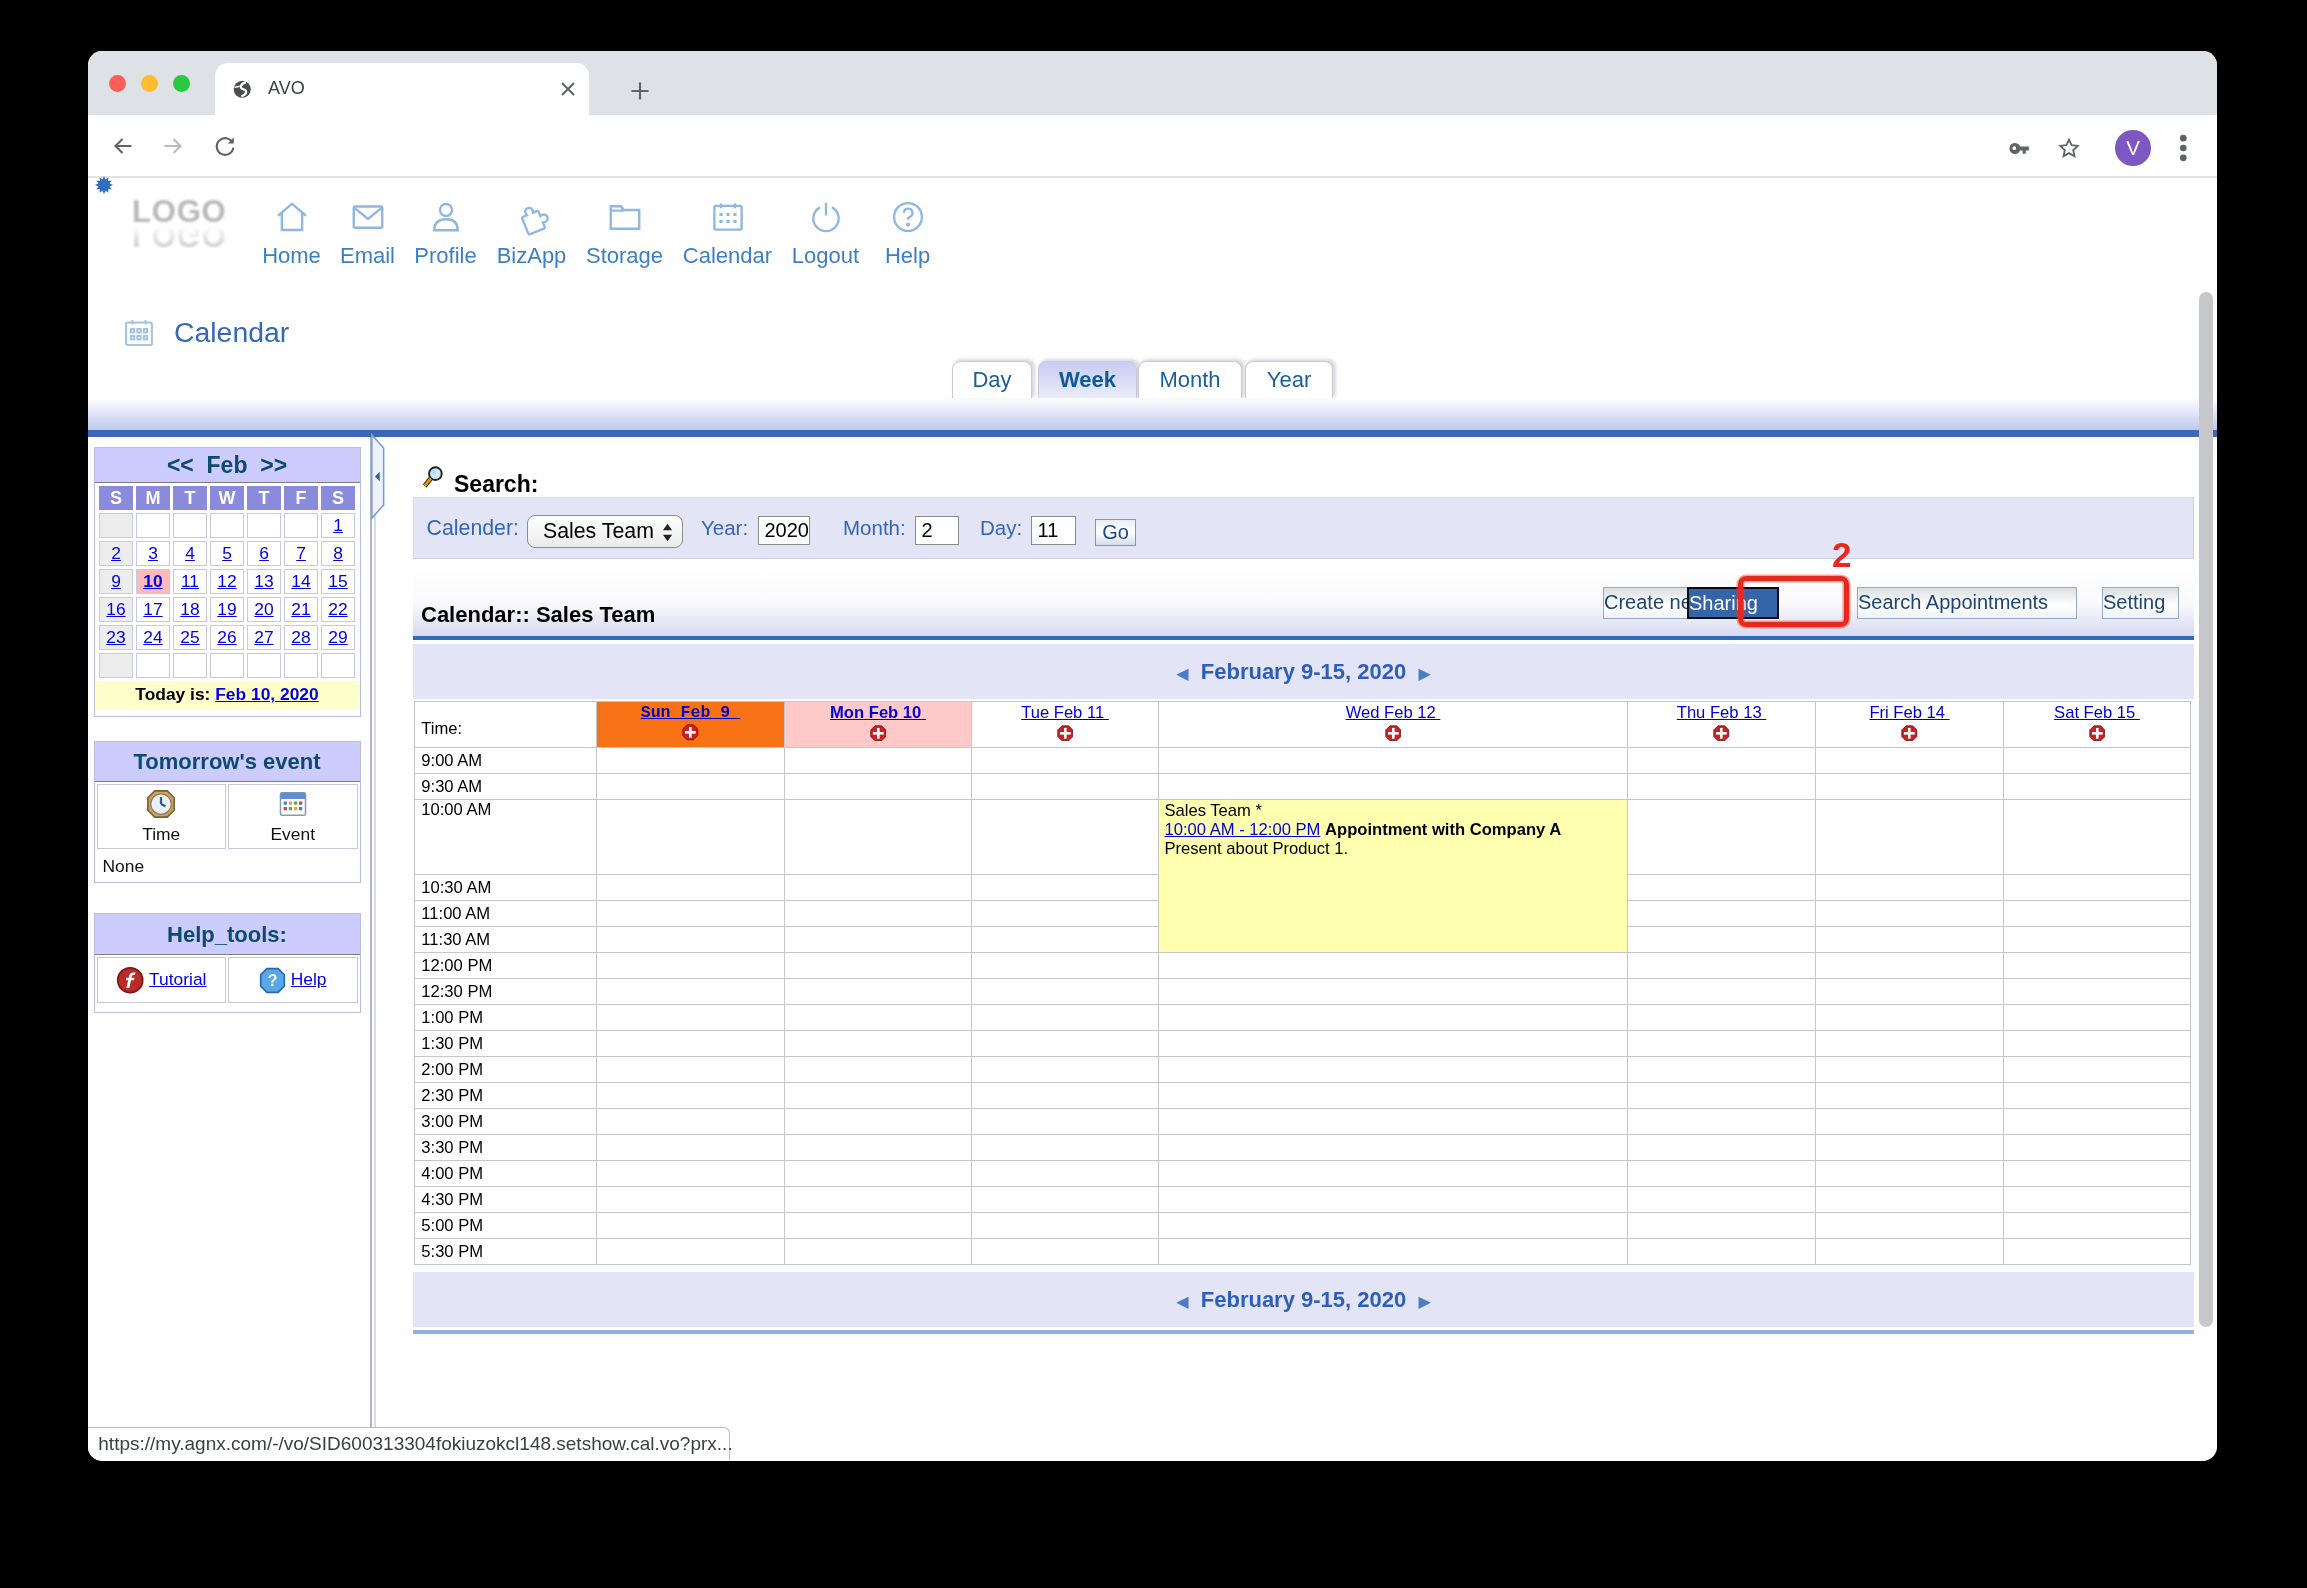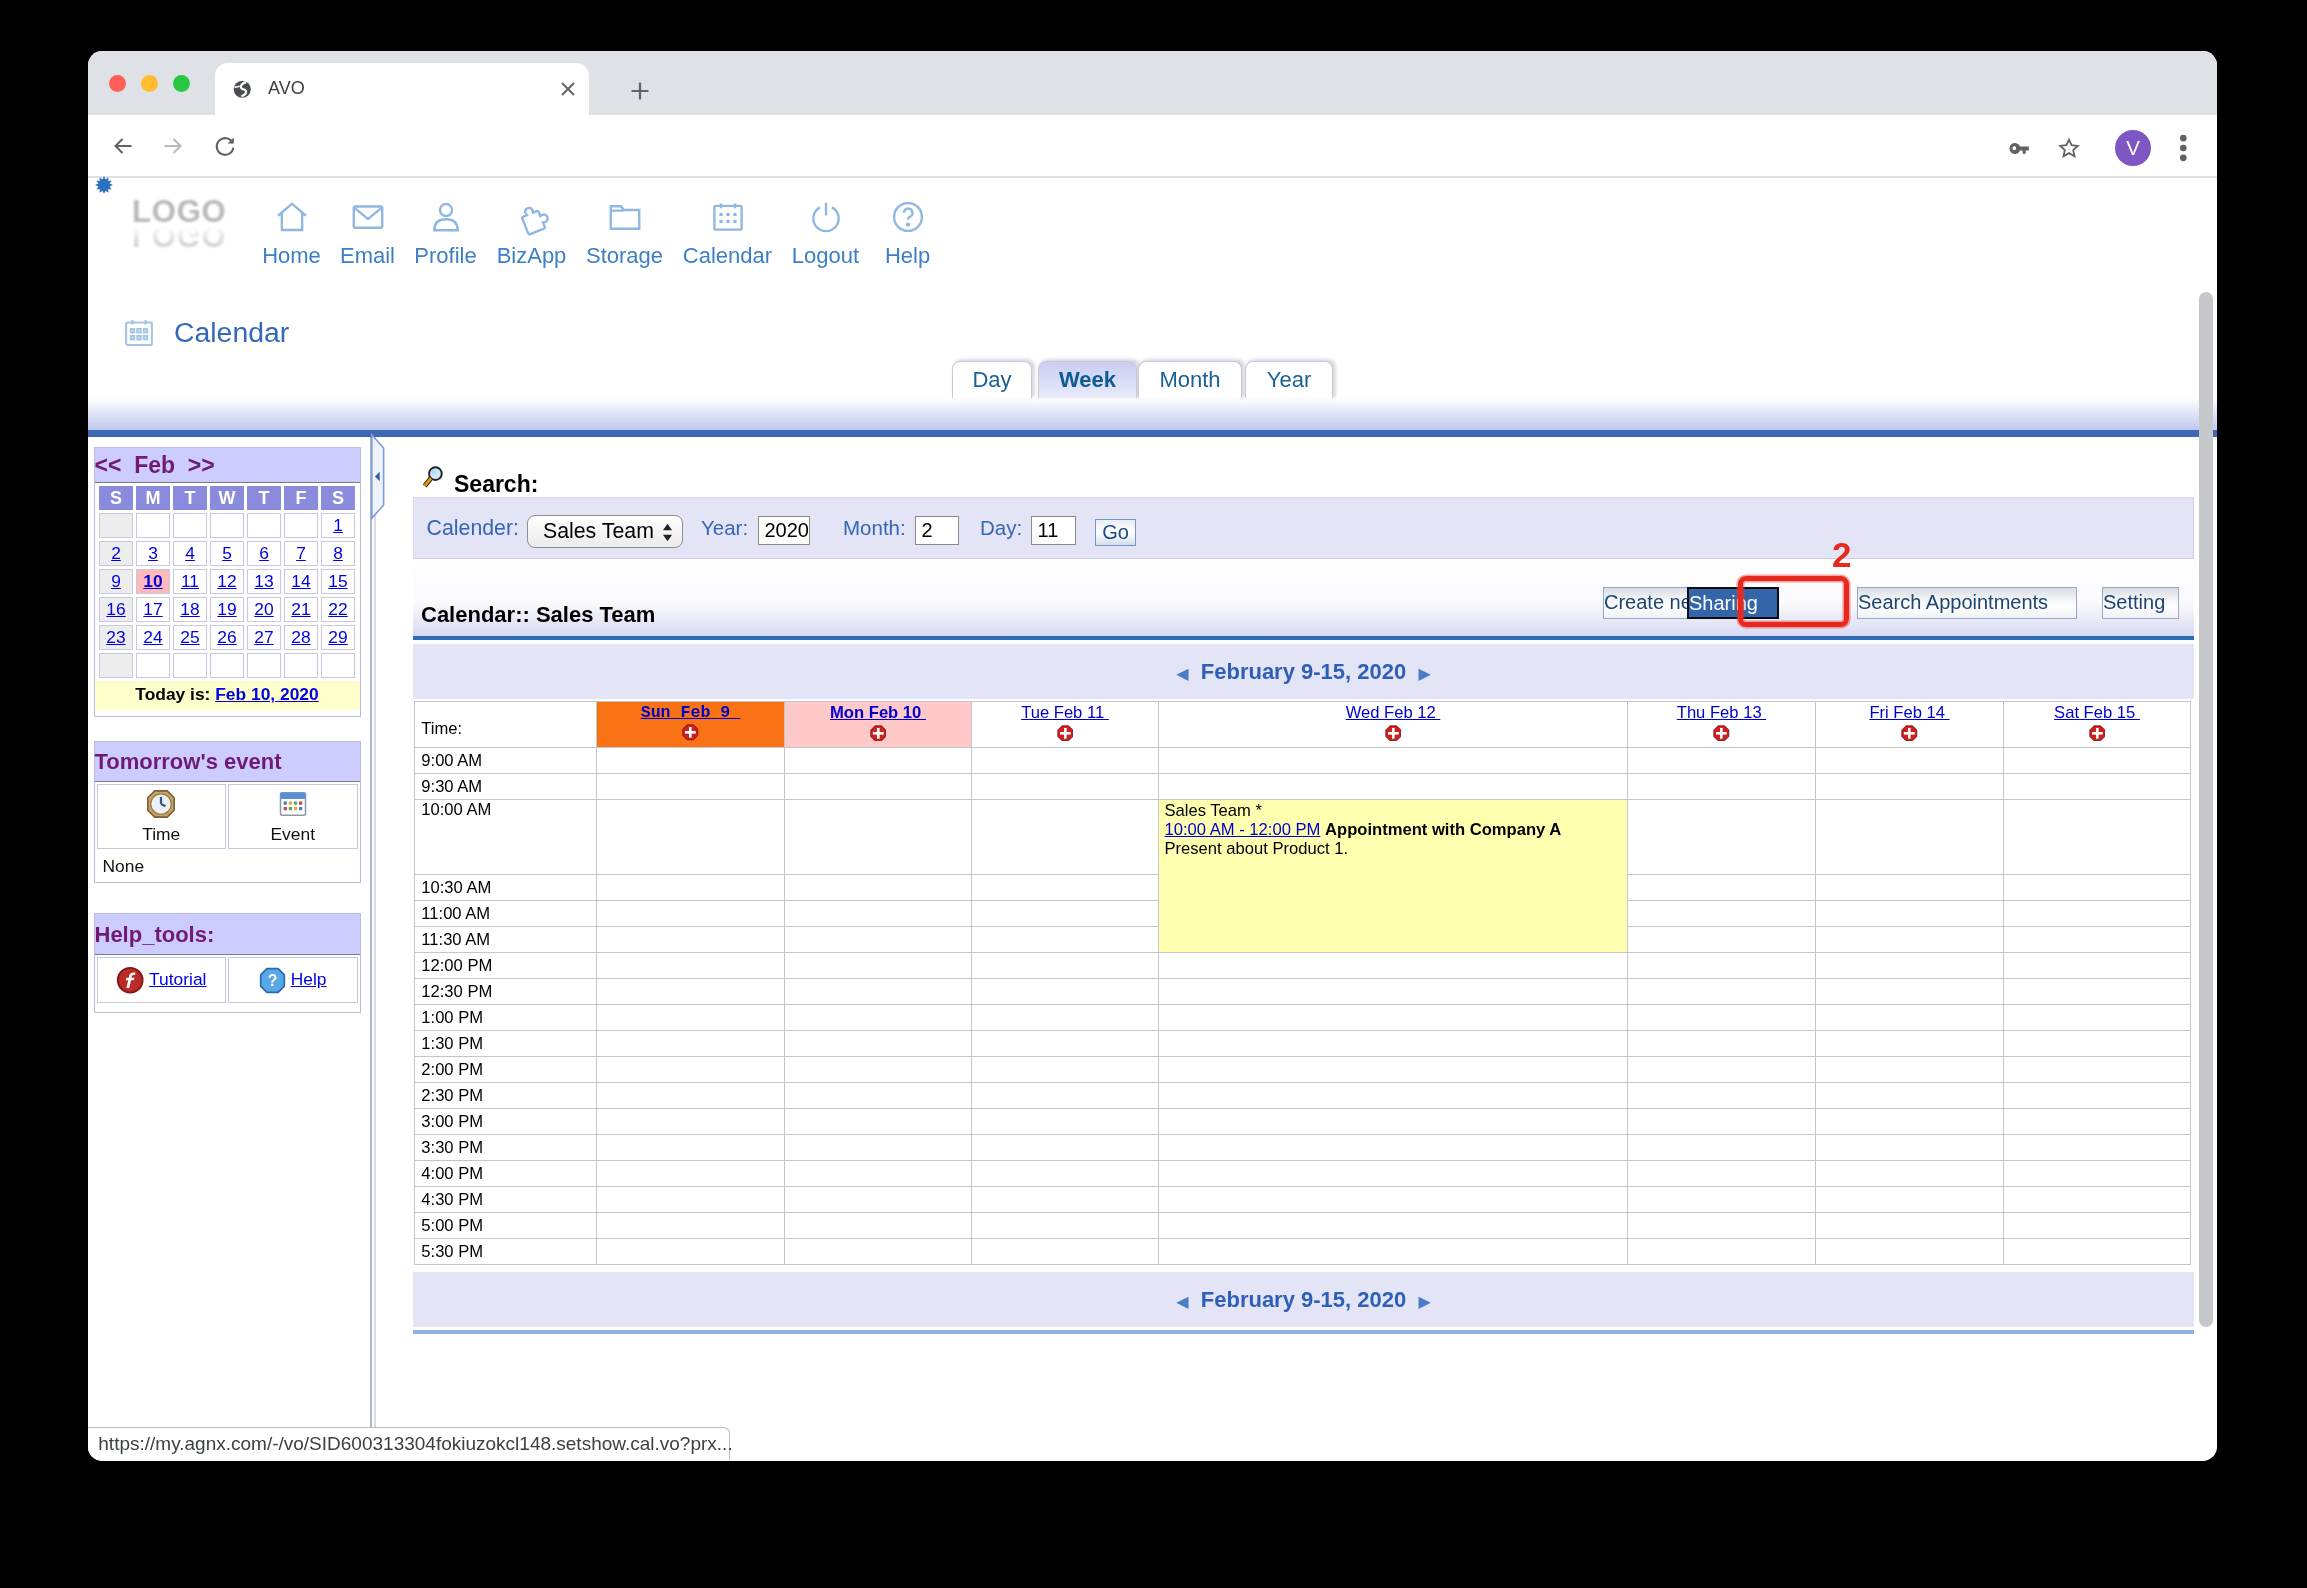--- a/index.html
+++ b/index.html
@@ -26,21 +26,21 @@
 
 .vtab { position:absolute; top:310px; height:37px; background:#fff; border:1.6px solid #c9c9d6; border-bottom:none; border-radius:8px 8px 0 0; font-size:22px; color:#1b6095; text-align:center; line-height:36px; box-shadow:2.4px -1.6px 3.2px rgba(120,120,150,0.28); }
 .vtab.active { background:linear-gradient(#c9cdf1,#e9ebfa); color:#0d5a94; font-weight:bold; }
 .gradbar { position:absolute; left:0; top:347px; width:2129px; height:32px; background:linear-gradient(#ffffff,#bfc8ee); }
 .gradline { position:absolute; left:0; top:379px; width:2129px; height:7.1px; background:#3c68b4; }
 
 
 .vline1 { position:absolute; left:282px; top:386px; width:1.6px; height:1023px; background:#a9b6cc; }
 .vline2 { position:absolute; left:286px; top:386px; width:2.4px; height:1023px; background:#d9d9ee; }
 .sidebox { position:absolute; left:5.5px; width:267px; border:1.6px solid #b8bedf; background:#fff; }
-.sidehead { background:#ccccff; font-weight:bold; color:#701a75; border-bottom:1.6px solid #7c7c7c; }
+.sidehead { background:#ccccff; text-align:center; font-weight:bold; color:#0c4a6e; border-bottom:1.6px solid #7c7c7c; }
 .mcal { border-collapse:separate; border-spacing:3.2px; margin:0 auto; }
 .mcal td { width:34px; height:25px; text-align:center; font-size:17.4px; }
 .mcal td.dh { background:#8b8bdd; color:#fff; font-weight:bold; font-size:18px; height:24px; }
 .mcal td.dc { border:0.8px solid #c8c8e0; }
 .mcal td.sun { background:#ededed; }
 .mcal a { color:#0000e0; }
 .today { background:#ffffcc; text-align:center; font-size:17.4px; font-weight:bold; padding:3.2px 0 4.7px; }
 .tomcell { border:0.8px solid #c8c8dc; text-align:center; font-size:17.4px; color:#111; }
 .linkrow a { color:#0000e0; font-size:17.4px; }
 

